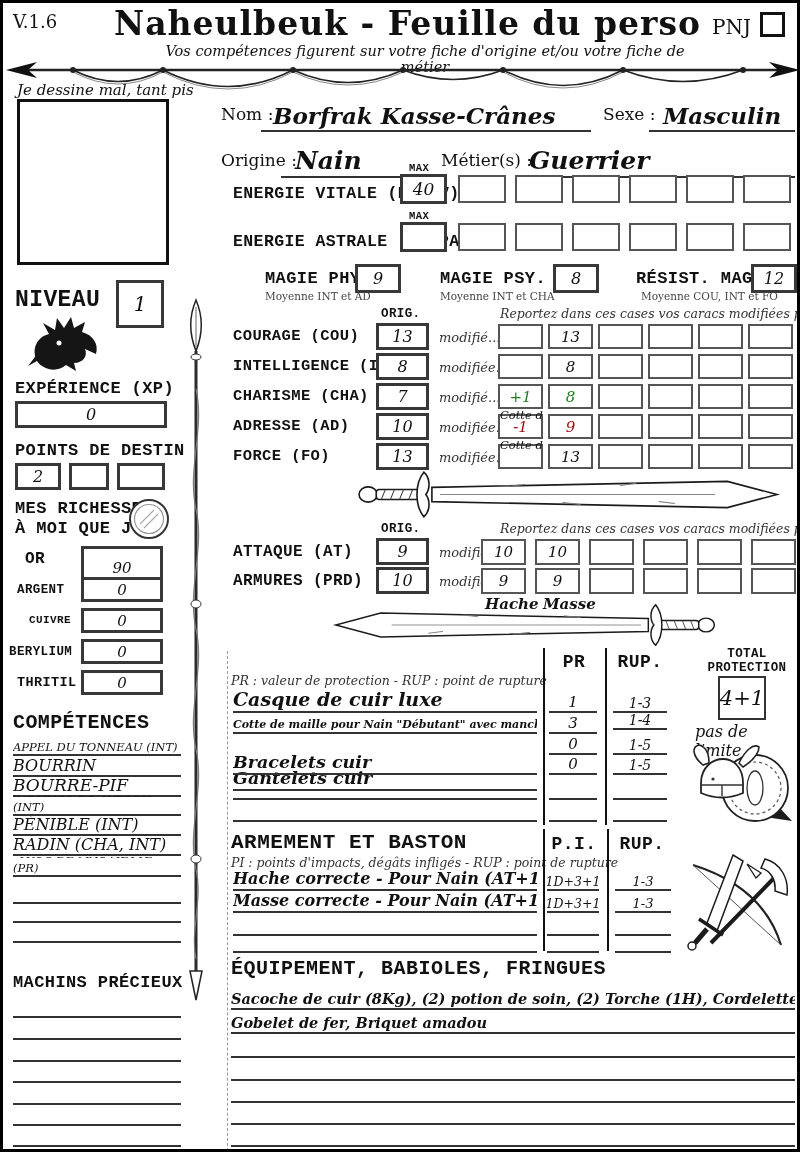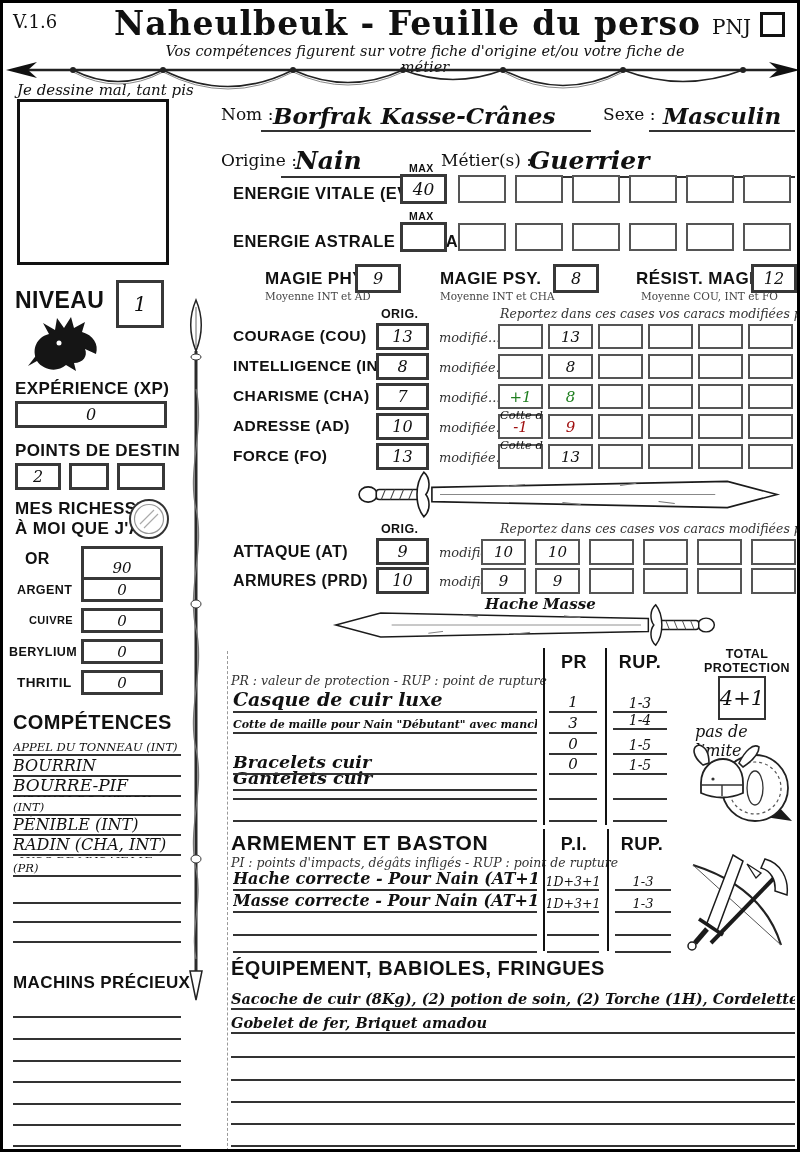--- a/index.html
+++ b/index.html
@@ -1,19 +1,19 @@
 <!DOCTYPE html>
 <html><head>
 <meta charset="utf-8">
 <style>
   * { margin:0; padding:0; box-sizing:border-box; }
   body { background:#fff; color:#111; font-family:"Liberation Sans", sans-serif; }
   .sheet { position:relative; width:800px; height:1152px; border:3px solid #000; background:#fff; overflow:hidden; }
   .abs { position:absolute; }
-  .lbl { position:absolute; font-family:Liberation Sans, sans-serif; font-weight:bold; letter-spacing:.4px; white-space:nowrap; }
+  .lbl { position:absolute; font-family:Liberation Mono, monospace; font-weight:bold; letter-spacing:.4px; white-space:nowrap; }
   .serif { position:absolute; font-family:"DejaVu Serif", serif; white-space:nowrap; }
   .it { font-style:italic; }
   .hand { font-family:"DejaVu Serif", serif; font-style:italic; }
   .box { position:absolute; border:2px solid #4a4a4a; background:#fff; display:flex; align-items:center; justify-content:center; }
   .box.th { border:3px solid #383838; }
   .cell { position:absolute; border:2px solid #555; background:#fff; display:flex; align-items:center; justify-content:center; }
   .ul { position:absolute; border-bottom:2px solid #333; }
   .fl { display:flex; align-items:flex-end; overflow:hidden; }
   .ctr { justify-content:center; display:flex; }
   .vline { position:absolute; width:0; border-left:2px solid #111; }

